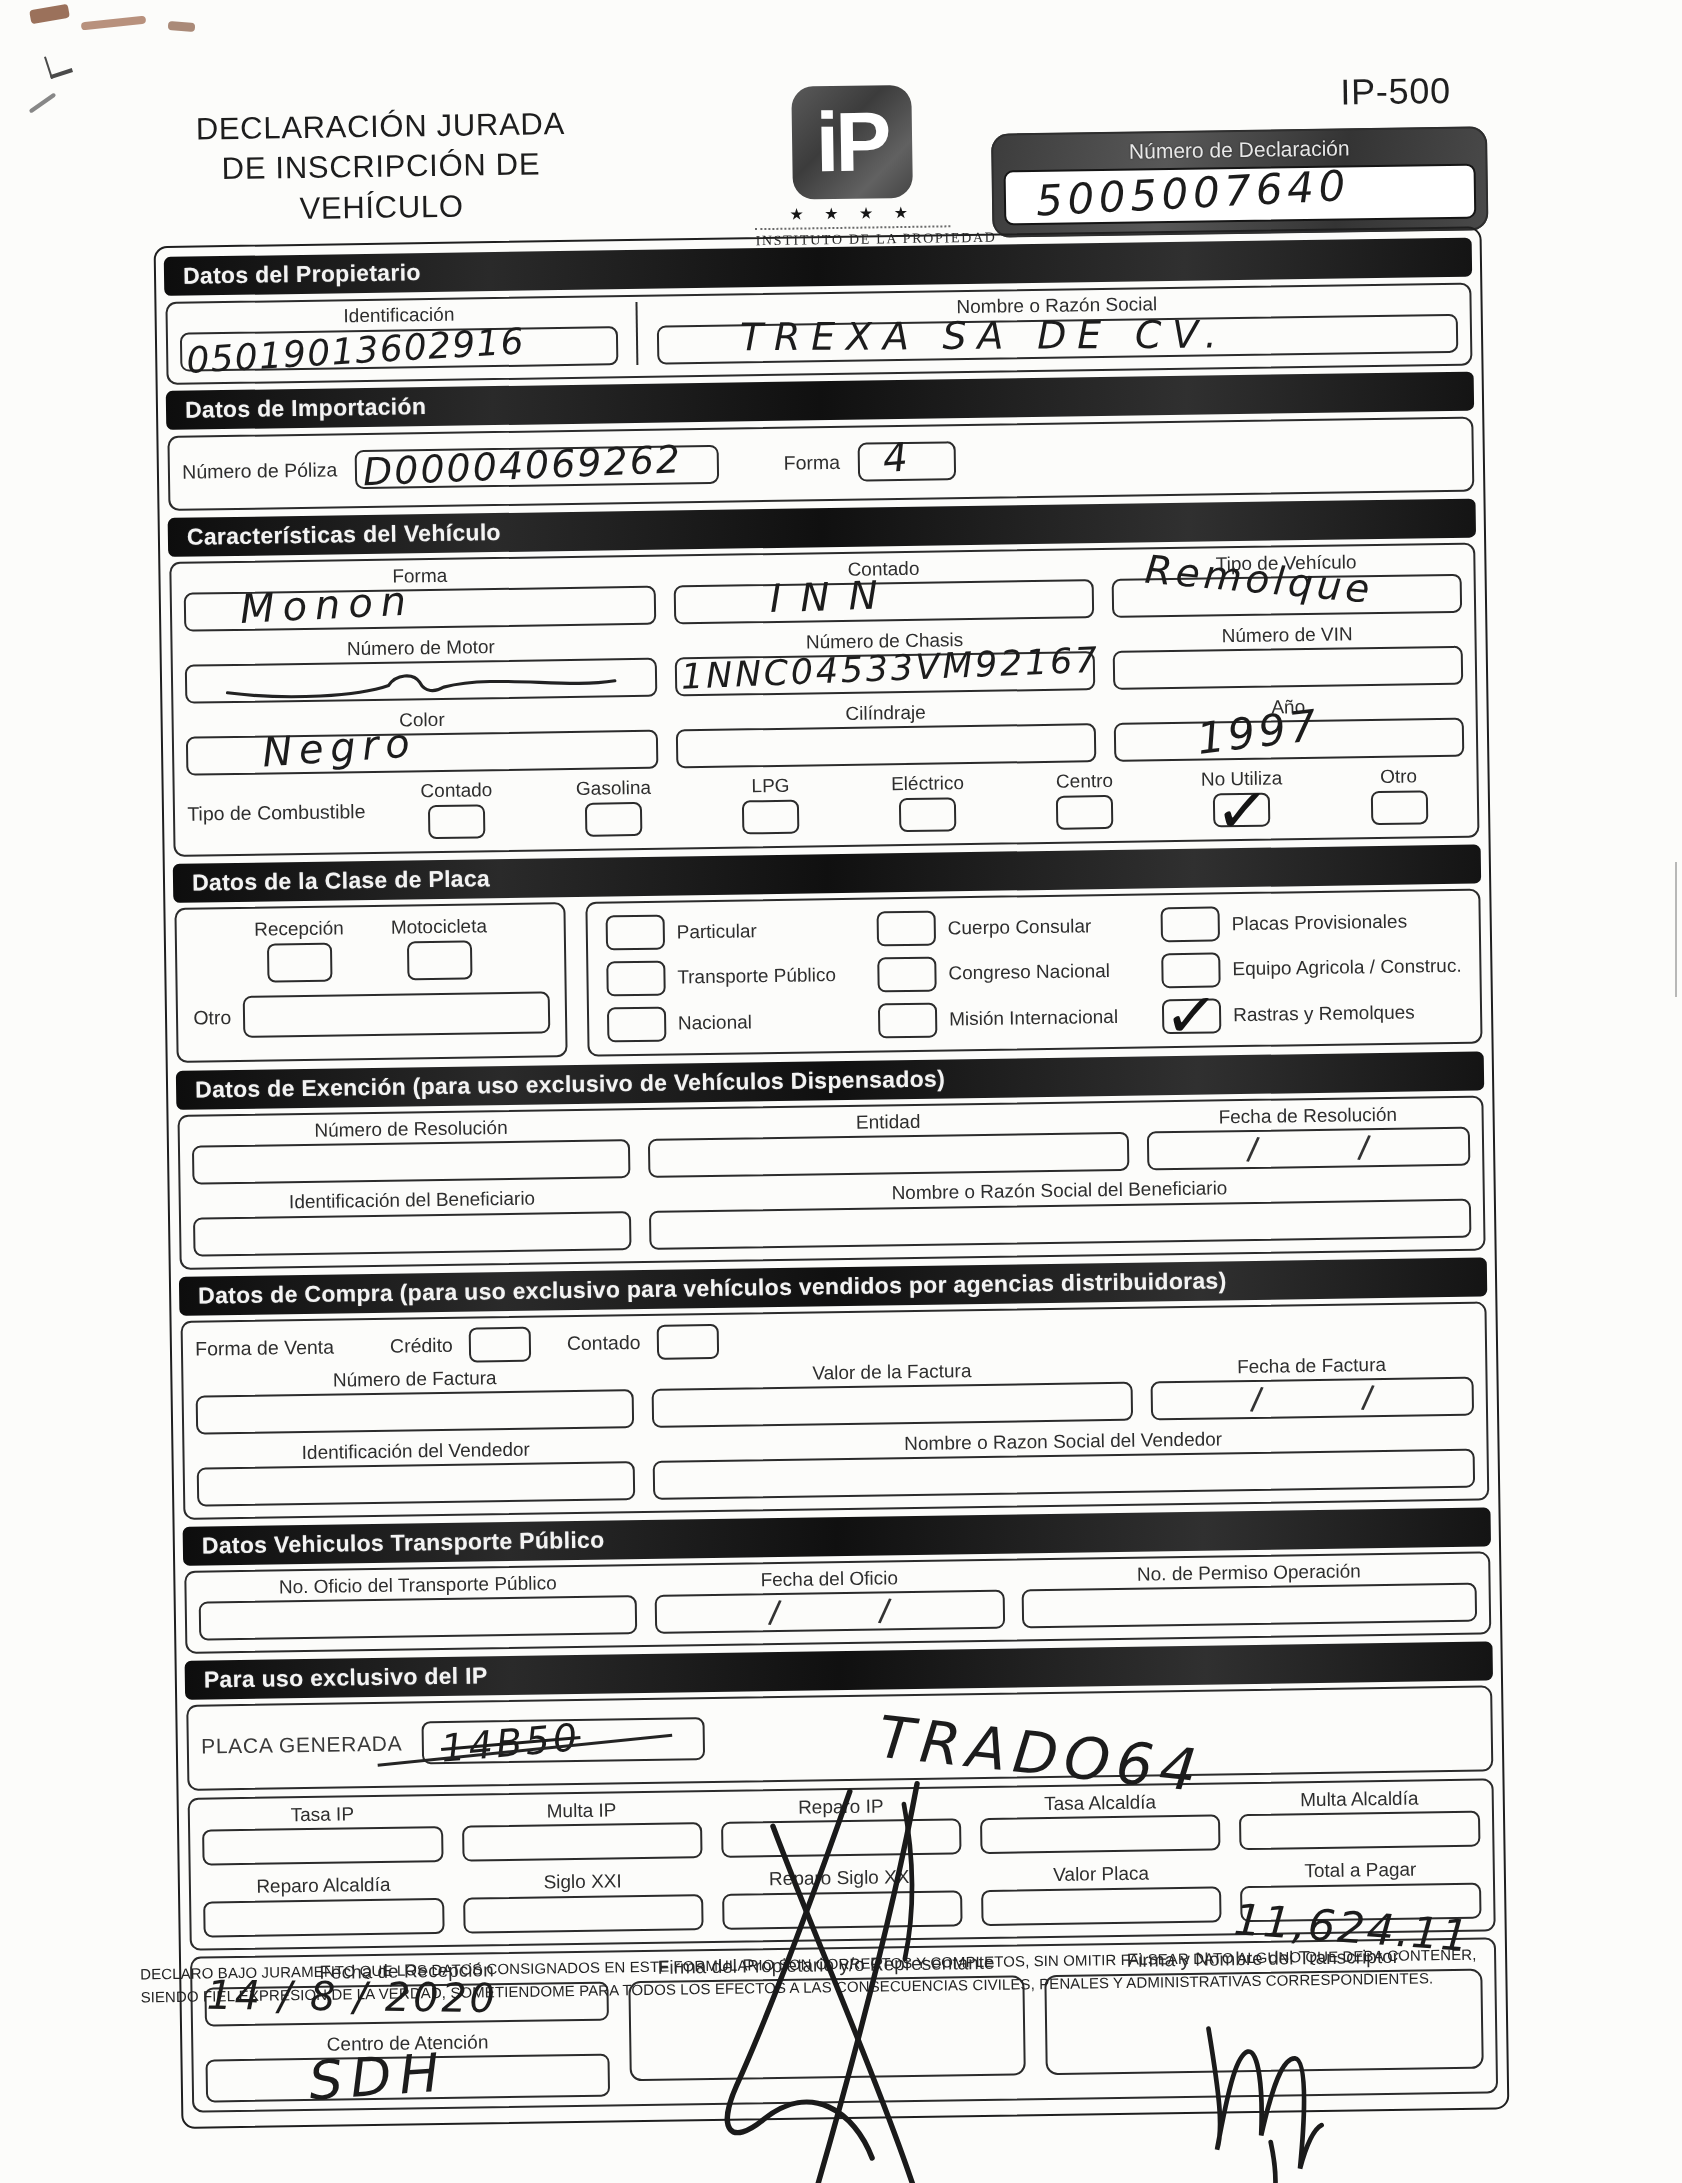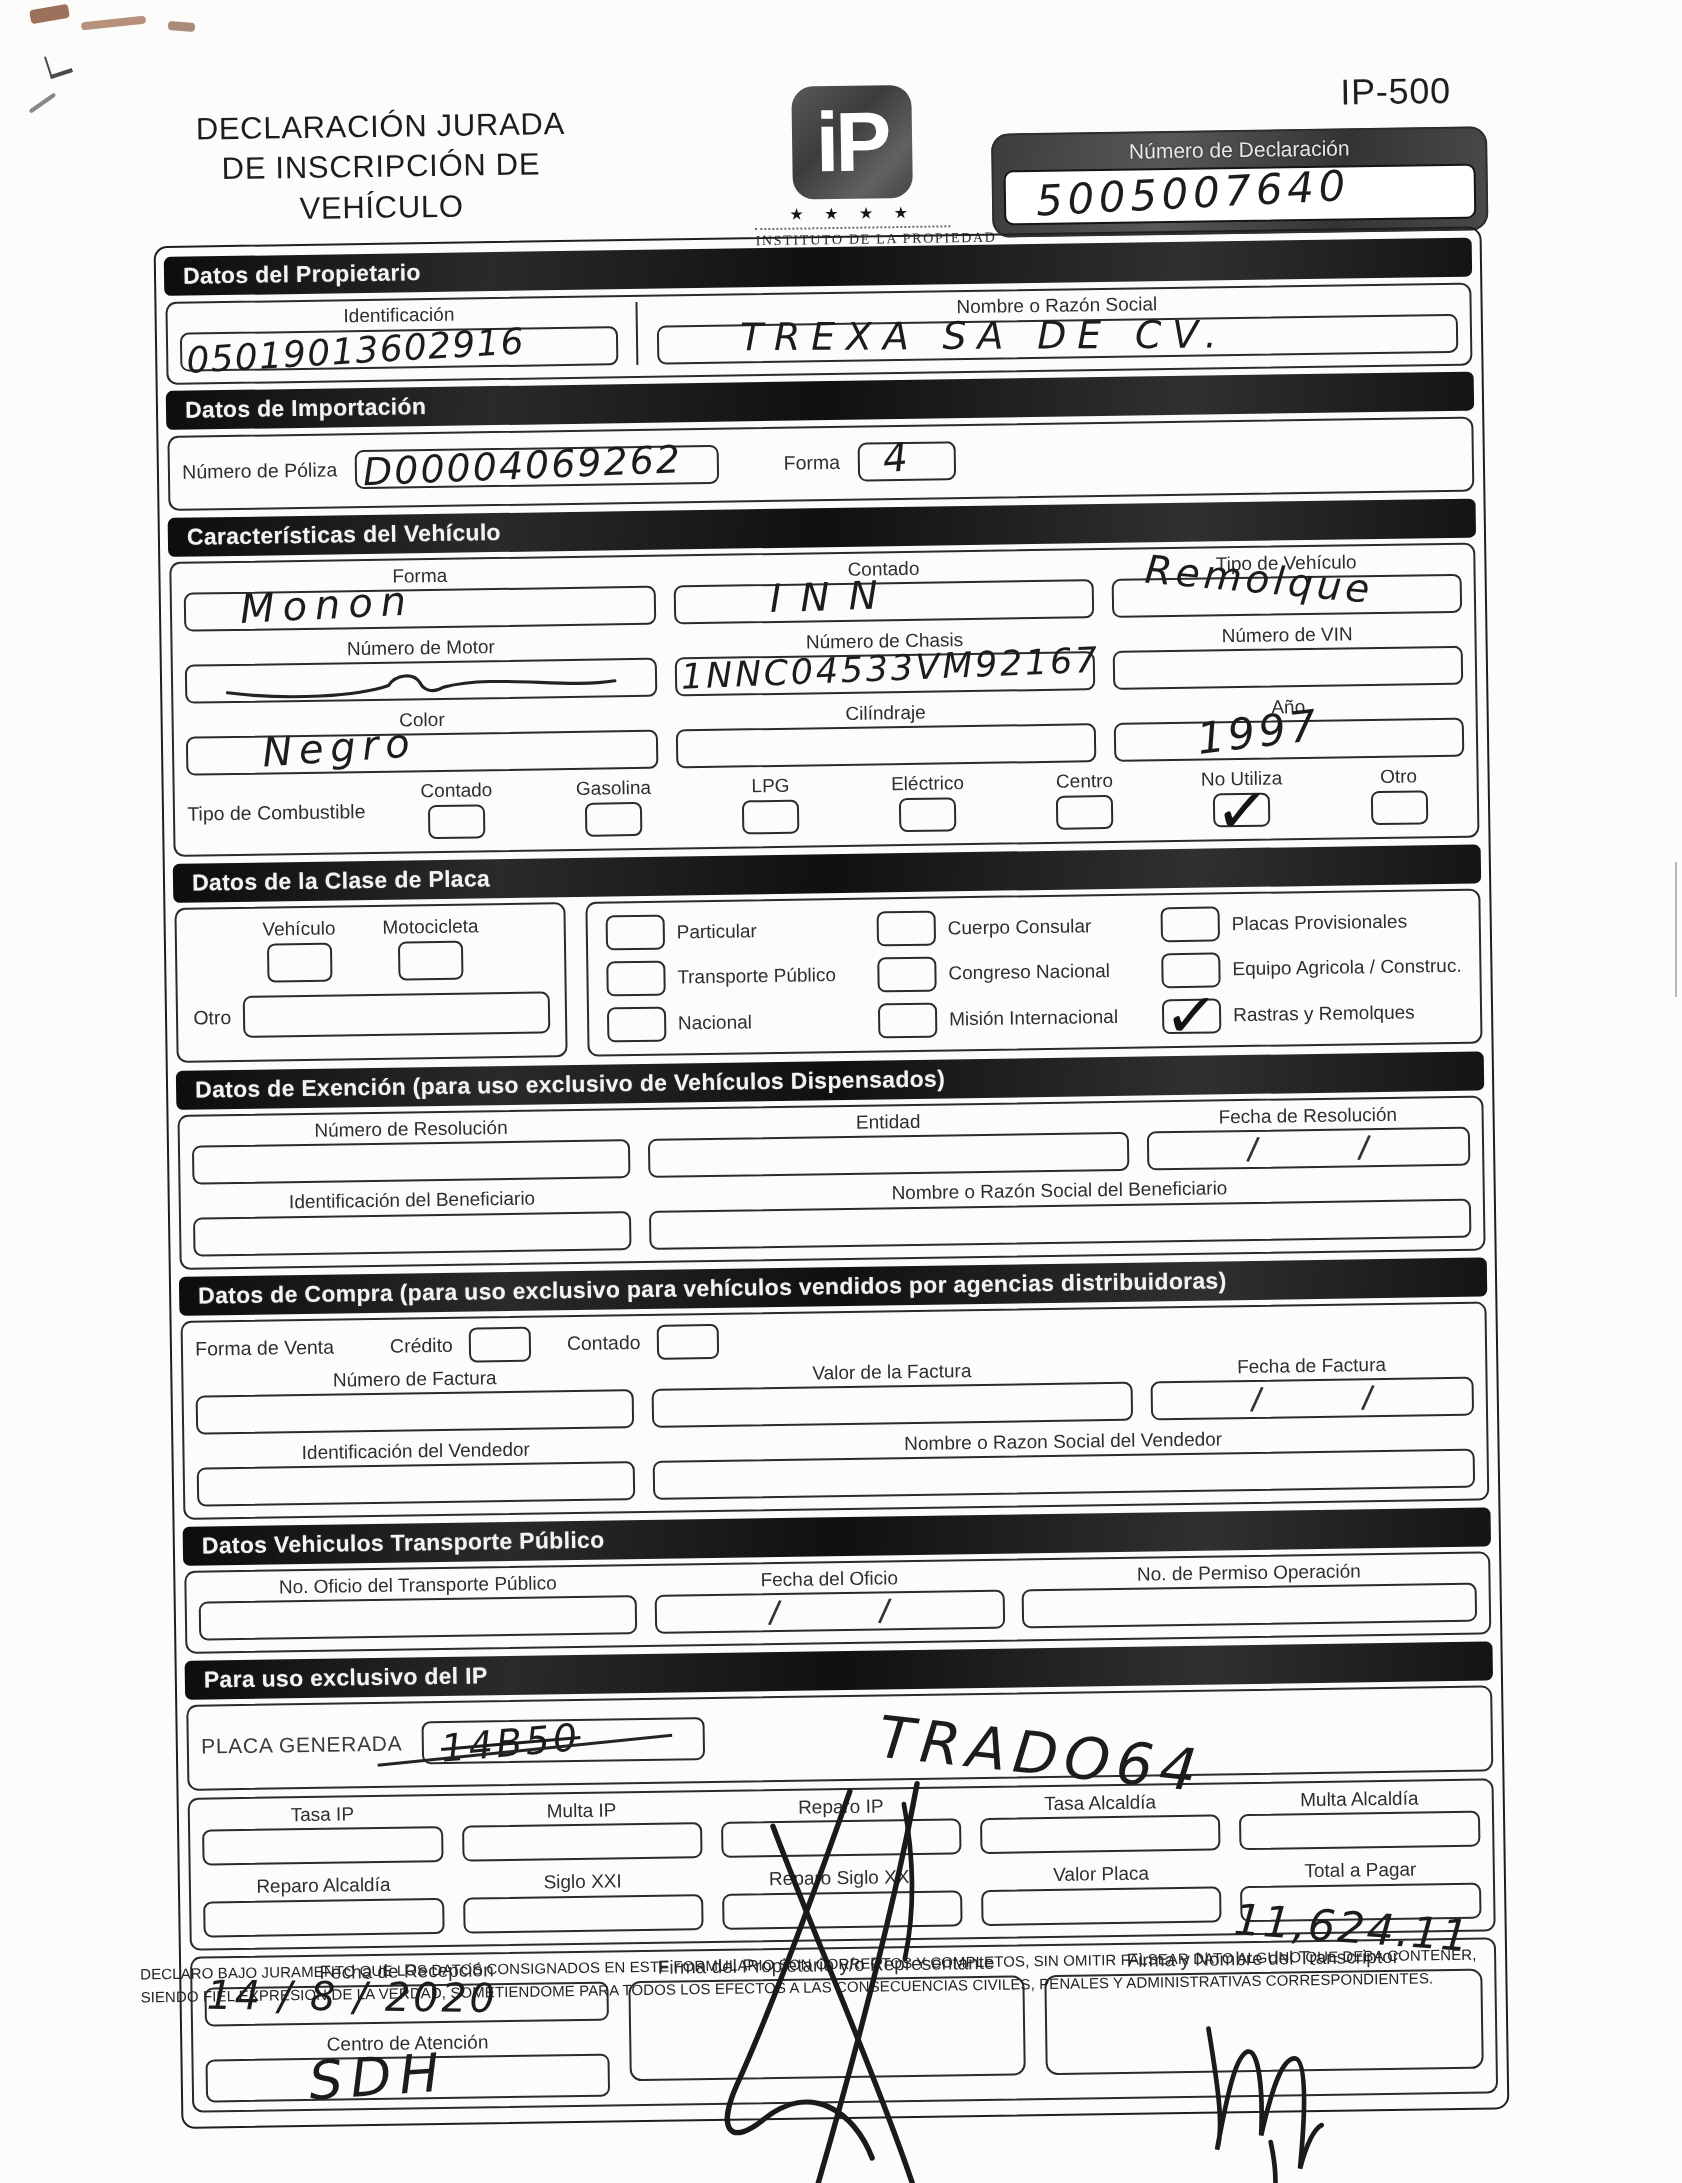--- a/index.html
+++ b/index.html
@@ -291,21 +291,21 @@
           <div class="cbbox"></div>
         </div>
       </div>
     </div>
 
     <div class="bar">Datos de la Clase de Placa</div>
     <div class="pc-row">
       <div class="pc-left">
         <div class="pc-top">
           <div class="cb">
-            <div class="flabel">Vehículo</div>
+            <div class="flabel">Recepción</div>
             <div class="cbbox" style="width:65px; height:39px;"></div>
           </div>
           <div class="cb">
             <div class="flabel">Motocicleta</div>
             <div class="cbbox" style="width:65px; height:39px;"></div>
           </div>
         </div>
         <div class="pc-otro">
           <span class="ilabel">Otro</span>
           <div class="obox"></div>

